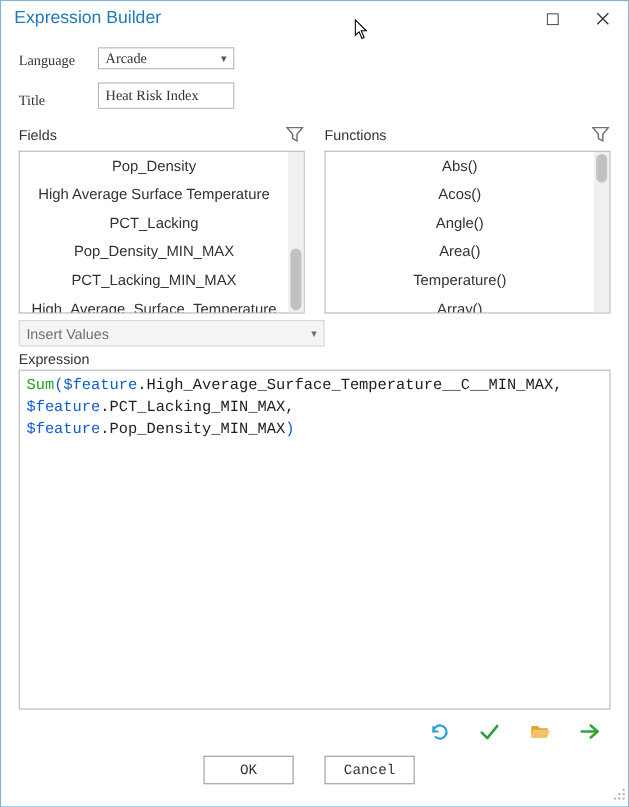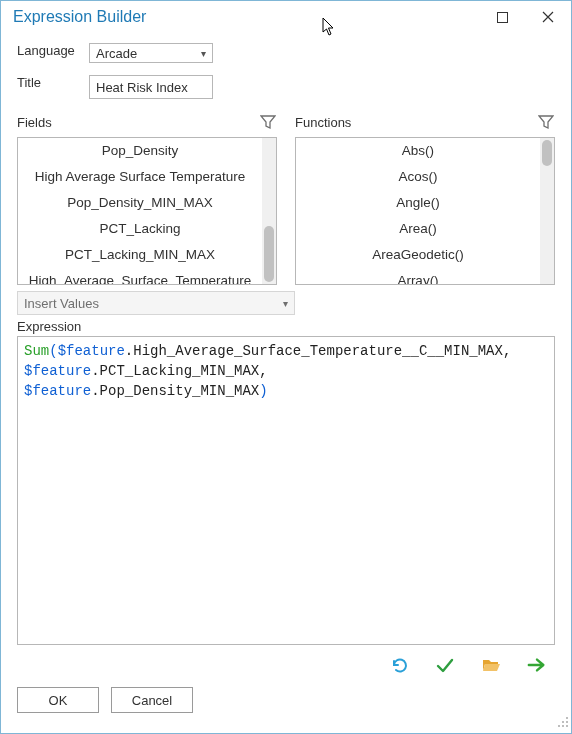--- a/index.html
+++ b/index.html
@@ -39,23 +39,24 @@
   }
   .win-btn svg { display: block; }
   .body {
     flex: 1;
     padding: 10px 16px 8px 16px;
     display: flex;
     flex-direction: column;
   }
   .row {
     display: flex;
-    align-items: flex-start;
+    align-items: flex-end;
     margin-bottom: 12px;
     gap: 10px;
+    font-family: Liberation Serif, serif;
   }
   .row .lbl {
     width: 62px;
     color: #323232;
   }
   .select {
     border: 1px solid #b7b7b7;
     height: 20px;
     display: flex;
     align-items: center;
@@ -169,23 +170,24 @@
     padding: 10px 8px 6px 0;
     align-items: center;
   }
   .tb-btn {
     width: 20px; height: 20px;
     display: flex; align-items: center; justify-content: center;
     cursor: default;
   }
   .btn-row {
     display: flex;
-    justify-content: flex-start;
-    gap: 12px;
+    justify-content: center;
+    gap: 28px;
     padding: 6px 10px 12px 0;
+    font-family: Liberation Mono, monospace;
   }
   .btn {
     border: 1px solid #9a9a9a;
     background: #fff;
     min-width: 82px;
     height: 26px;
     display: flex;
     align-items: center;
     justify-content: center;
     font-size: 13px;
@@ -255,22 +257,22 @@
           <span class="filter-icon">
             <svg width="16" height="16" viewBox="0 0 16 16">
                 <path d="M1 2 H15 L10 8 V14 L6 12 V8 Z" fill="none" stroke="#6f6f6f" stroke-width="1.3"></path>
               </svg>
           </span>
         </div>
         <div class="listbox">
           <div class="items" id="fields-items">
               <div class="item">Pop_Density</div>
               <div class="item">High Average Surface Temperature</div>
+              <div class="item">PCT_Lacking</div>
               <div class="item">Pop_Density_MIN_MAX</div>
-              <div class="item">PCT_Lacking</div>
               <div class="item">PCT_Lacking_MIN_MAX</div>
               <div class="item">High_Average_Surface_Temperature</div>
             </div>
           <div class="vtrack">
             <div class="vthumb" style="top:88px;height:56px;"></div>
           </div>
         </div>
       </div>
 
       <div class="col">
@@ -281,21 +283,21 @@
                 <path d="M1 2 H15 L10 8 V14 L6 12 V8 Z" fill="none" stroke="#6f6f6f" stroke-width="1.3"></path>
               </svg>
           </span>
         </div>
         <div class="listbox">
           <div class="items" id="functions-items">
               <div class="item">Abs()</div>
               <div class="item">Acos()</div>
               <div class="item">Angle()</div>
               <div class="item">Area()</div>
-              <div class="item">AreaGeodetic()</div>
+              <div class="item">Temperature()</div>
               <div class="item">Array()</div>
             </div>
           <div class="vtrack">
             <div class="vthumb" style="top:2px;height:26px;"></div>
           </div>
         </div>
       </div>
 
     </div>
 

